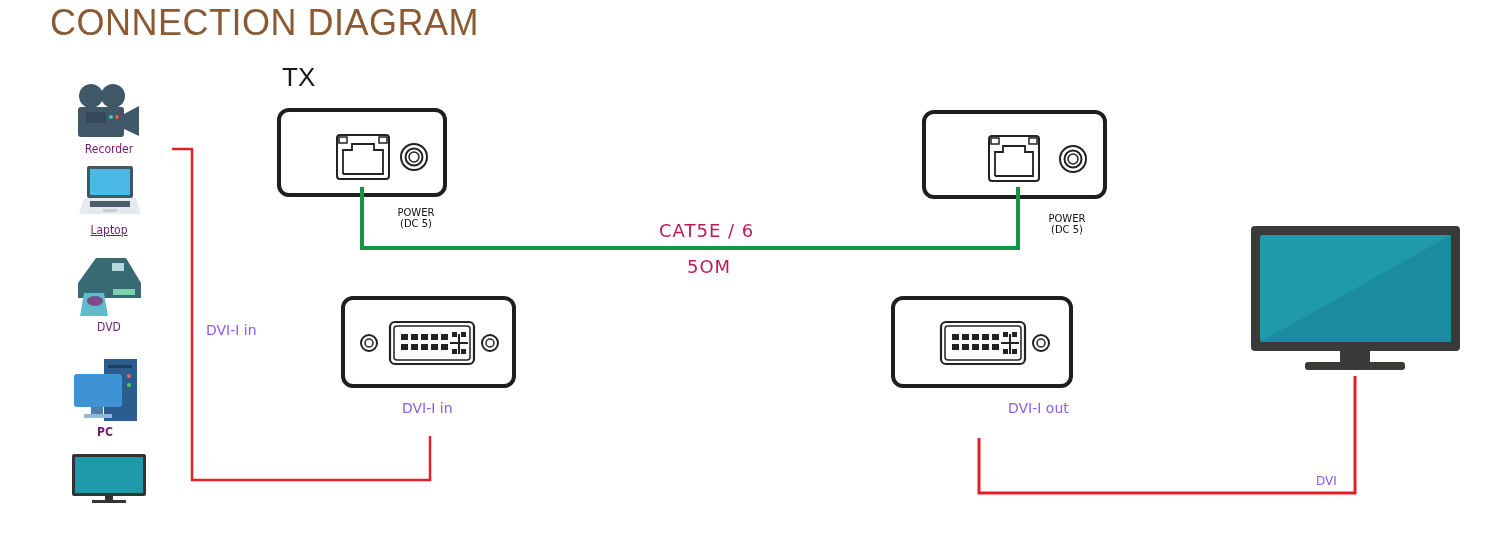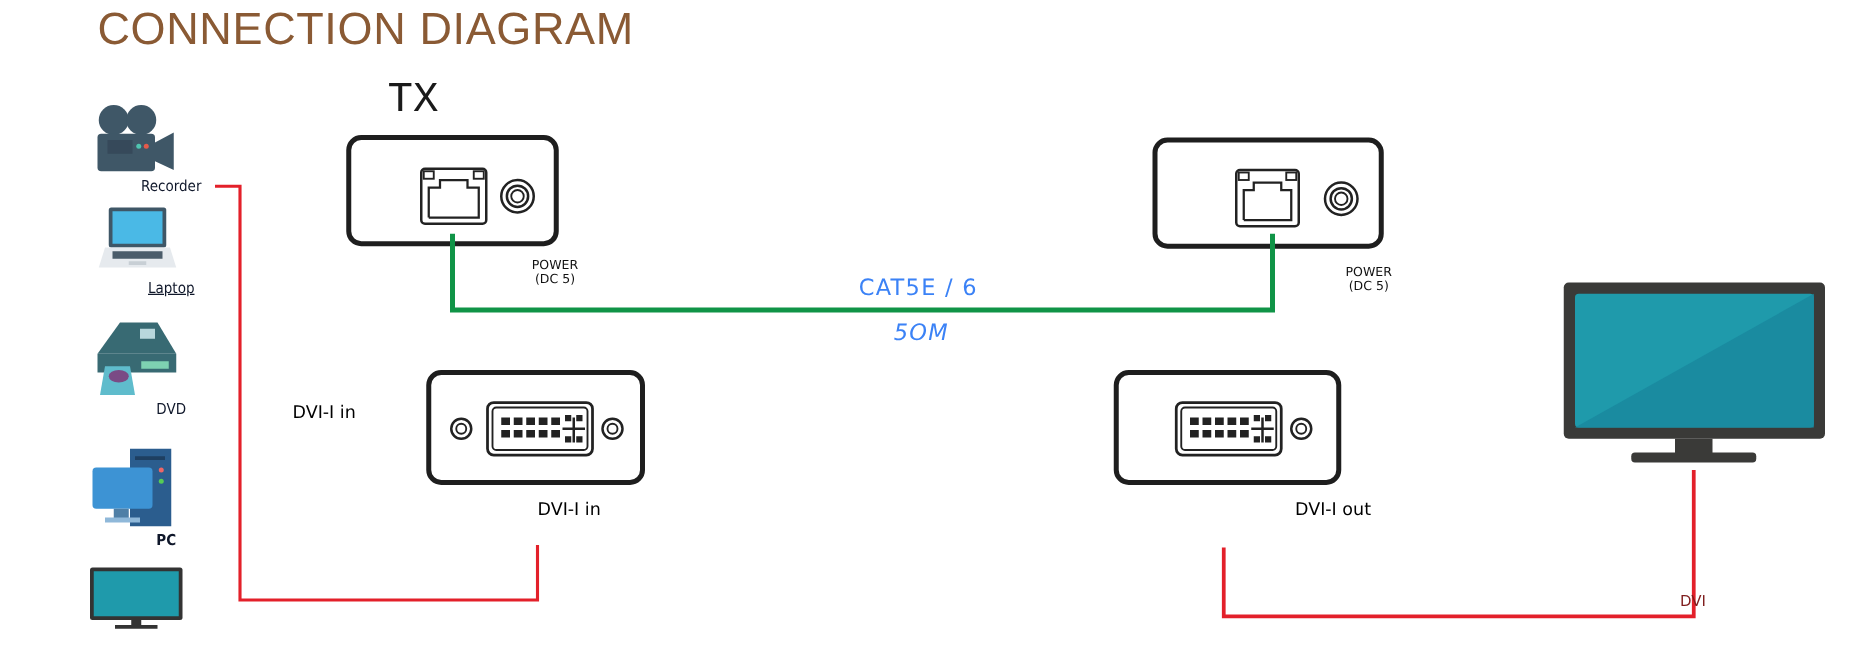--- a/index.html
+++ b/index.html
@@ -1,23 +1,23 @@
 <!DOCTYPE html>
 <html><head>
 <meta charset="utf-8">
 <style>
   html, body { margin: 0; padding: 0; background: #ffffff; }
   body { width: 1494px; height: 534px; position: relative; overflow: hidden; font-family: "DejaVu Sans", sans-serif; }
-  .abs { position: absolute; margin-left: 28px; }
+  .abs { position: absolute; }
   .title { left: 50px; top: 2px; font-size: 36px; color: #8a5a34; letter-spacing: 0.5px; font-family: "Liberation Sans", sans-serif; }
-  .tx { left: 282px; top: 62px; font-size: 34px; color: #1a1a1a; font-family: Liberation Mono, monospace; }
-  .lbl { font-size: 12px; color: #0f172a; font-family: "DejaVu Sans Condensed", "DejaVu Sans", sans-serif; text-align: center; }
-  .port-lbl { font-size: 14px; color: #000000; font-family: "DejaVu Sans", sans-serif; }
+  .tx { left: 282px; top: 62px; font-size: 26px; color: #1a1a1a; font-family: Liberation Sans, sans-serif; }
+  .lbl { font-size: 12px; color: #701a75; font-family: "DejaVu Sans Condensed", "DejaVu Sans", sans-serif; text-align: center; }
+  .port-lbl { font-size: 14px; color: #8b5cf6; font-family: "DejaVu Sans", sans-serif; }
   .pw { font-size: 10px; color: #111; line-height: 11px; text-align: center; font-family: "DejaVu Sans", sans-serif; }
-  .cable-lbl { font-size: 18px; color: #3b82f6; letter-spacing: 1px; font-family: "DejaVu Sans", sans-serif; }
+  .cable-lbl { font-size: 18px; color: #be185d; letter-spacing: 1px; font-family: "DejaVu Sans", sans-serif; }
   svg.full { position: absolute; left: 0; top: 0; }
 </style>
 </head>
 <body>
 
 <div class="abs title">CONNECTION DIAGRAM</div>
 <div class="abs tx">TX</div>
 
 <svg class="full" width="1494" height="534" viewBox="0 0 1494 534">
 
@@ -177,18 +177,18 @@
   <div>POWER</div>
   <div>(DC 5)</div>
 </div>
 
 <div class="abs pw" style="left:1039px; top:213px; width:56px;">
   <div>POWER</div>
   <div>(DC 5)</div>
 </div>
 
 <div class="abs cable-lbl" style="left:659px; top:220px;">CAT5E / 6</div>
-<div class="abs cable-lbl" style="left:687px; top:256px;font-style:italic;">5OM</div>
+<div class="abs cable-lbl" style="left:687px; top:256px;">5OM</div>
 
 <div class="abs port-lbl" style="left:402px; top:400px;">DVI-I in</div>
 <div class="abs port-lbl" style="left:1008px; top:400px;">DVI-I out</div>
 
-<div class="abs" style="left:1316px; top:474px; font-size:12px; color:#7f1d1d;">DVI</div>
+<div class="abs" style="left:1316px; top:474px; font-size:12px; color:#8b5cf6;">DVI</div>
 
 </body></html>

